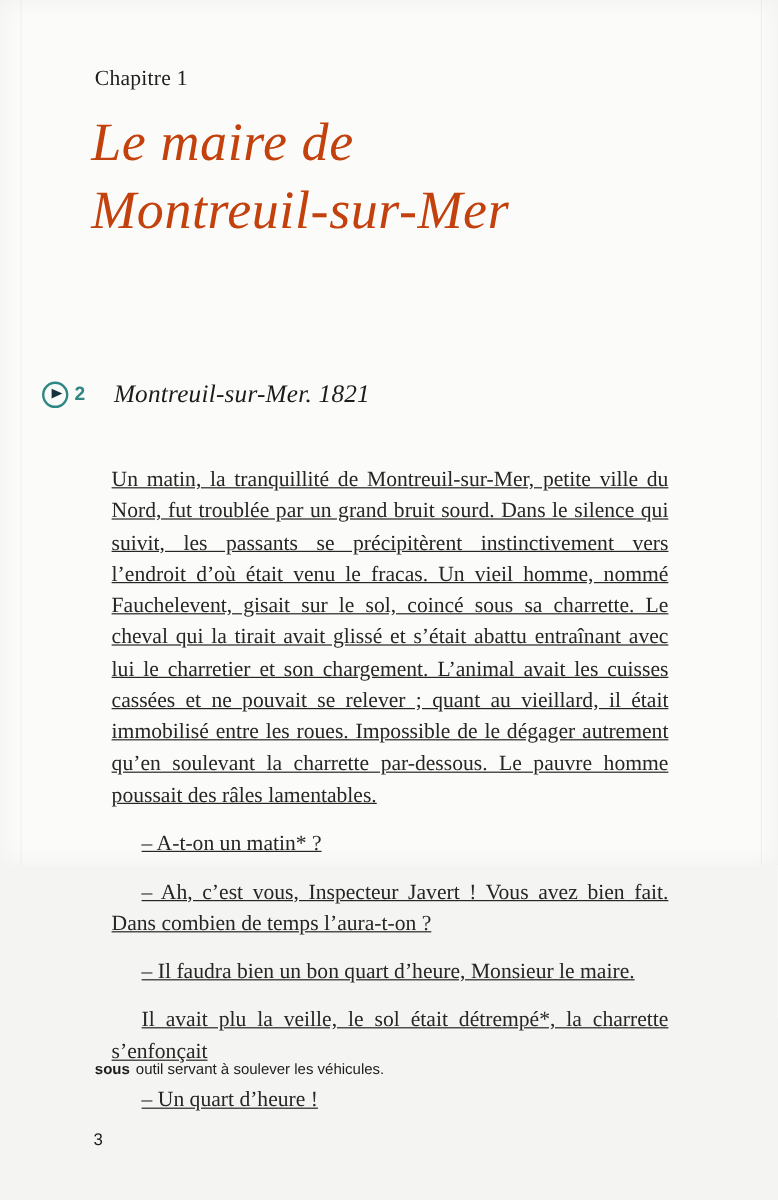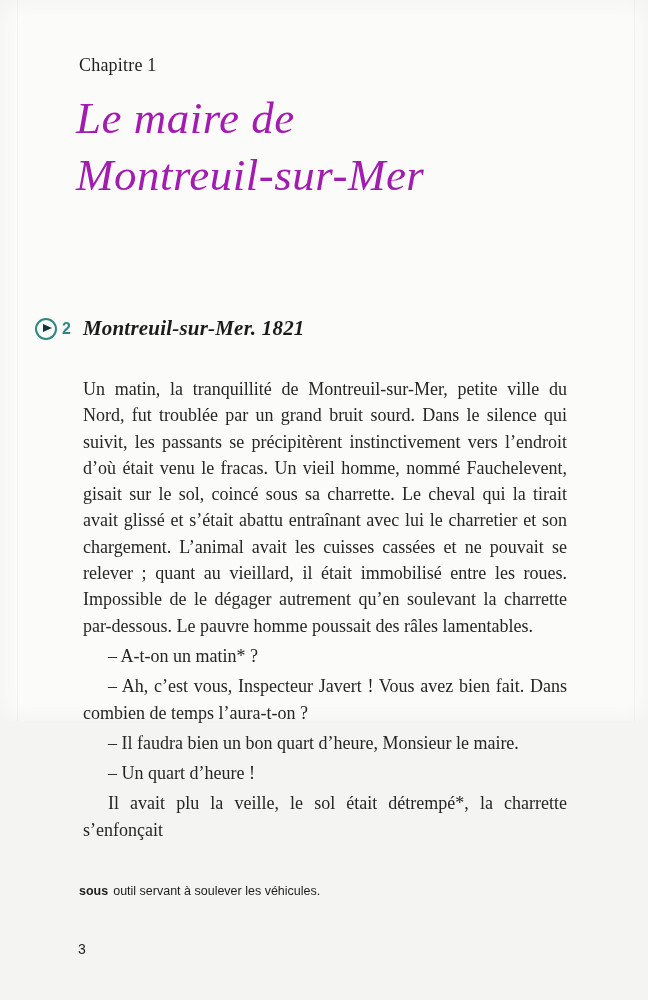--- a/index.html
+++ b/index.html
@@ -23,21 +23,21 @@
     content:"";position:absolute;right:13px;top:0;bottom:0;width:1px;
     background:rgba(0,0,0,0.04);
   }
   .chapter{
     position:absolute;top:55px;left:79px;
     font-size:18px;color:#1f1f1f;letter-spacing:0.2px;
   }
   .title{
     position:absolute;top:90px;left:76px;width:520px;
     font-style:italic;font-size:45px;line-height:57px;
-    color:#a21caf;letter-spacing:0.5px;
+    color:#c2410c;letter-spacing:0.5px;
   }
   .audio-row{
     position:absolute;top:316px;left:35px;
     display:flex;align-items:center;
   }
   .play-btn{
     width:22px;height:22px;border-radius:50%;
     border:2px solid #2e8783;box-sizing:border-box;
     background:#fbfbf9;position:relative;cursor:pointer;
     flex:0 0 auto;
@@ -49,28 +49,28 @@
     border-top:4.5px solid transparent;
     border-bottom:4.5px solid transparent;
   }
   .track-num{
     font-family:"Liberation Sans", sans-serif;
     font-size:16px;font-weight:bold;color:#2e8783;
     margin-left:5px;
   }
   .audio-caption{
     font-style:italic;font-size:21px;color:#1c1c1c;
-    margin-left:12px;letter-spacing:0.2px;font-weight:bold;
+    margin-left:24px;letter-spacing:0.2px;
   }
   .body-text{
     position:absolute;top:372px;left:79px;width:492px;
     font-size:18px;line-height:26.3px;color:#262626;
     text-align:justify;
   }
-  .body-text p{margin:4px;}
+  .body-text p{margin:14px;text-decoration:underline;}
   .body-text p.indent{text-indent:25px;}
   .footnotes{
     position:absolute;top:884px;left:79px;
     font-family:"Liberation Sans", sans-serif;
     font-size:12.5px;line-height:15.5px;color:#1d1d1d;
     font-stretch:condensed;
   }
   .footnotes .term{font-weight:bold;margin-right:5px;}
   .page-number{
     position:absolute;top:941px;left:78px;
@@ -96,22 +96,22 @@
     </div>
     <span class="track-num">2</span>
     <span class="audio-caption">Montreuil-sur-Mer. 1821</span>
   </div>
 
   <div class="body-text">
     <p>Un matin, la tranquillité de Montreuil-sur-Mer, petite ville du Nord, fut troublée par un grand bruit sourd. Dans le silence qui suivit, les passants se précipitèrent instinctivement vers l’endroit d’où était venu le fracas. Un vieil homme, nommé Fauchelevent, gisait sur le sol, coincé sous sa charrette. Le cheval qui la tirait avait glissé et s’était abattu entraînant avec lui le charretier et son chargement. L’animal avait les cuisses cassées et ne pouvait se relever ; quant au vieillard, il était immobilisé entre les roues. Impossible de le dégager autrement qu’en soulevant la charrette par-dessous. Le pauvre homme poussait des râles lamentables.</p>
     <p class="indent">– A-t-on un matin* ?</p>
     <p class="indent">– Ah, c’est vous, Inspecteur Javert ! Vous avez bien fait. Dans combien de temps l’aura-t-on ?</p>
     <p class="indent">– Il faudra bien un bon quart d’heure, Monsieur le maire.</p>
+    <p class="indent">Il avait plu la veille, le sol était détrempé*, la charrette s’enfonçait</p>
     <p class="indent">– Un quart d’heure !</p>
-    <p class="indent">Il avait plu la veille, le sol était détrempé*, la charrette s’enfonçait</p>
   </div>
 
   <div class="footnotes">
     <div>
       <span class="term">sous</span><span>outil servant à soulever les véhicules.</span>
     </div>
   </div>
 
   <div class="page-number">3</div>
 

